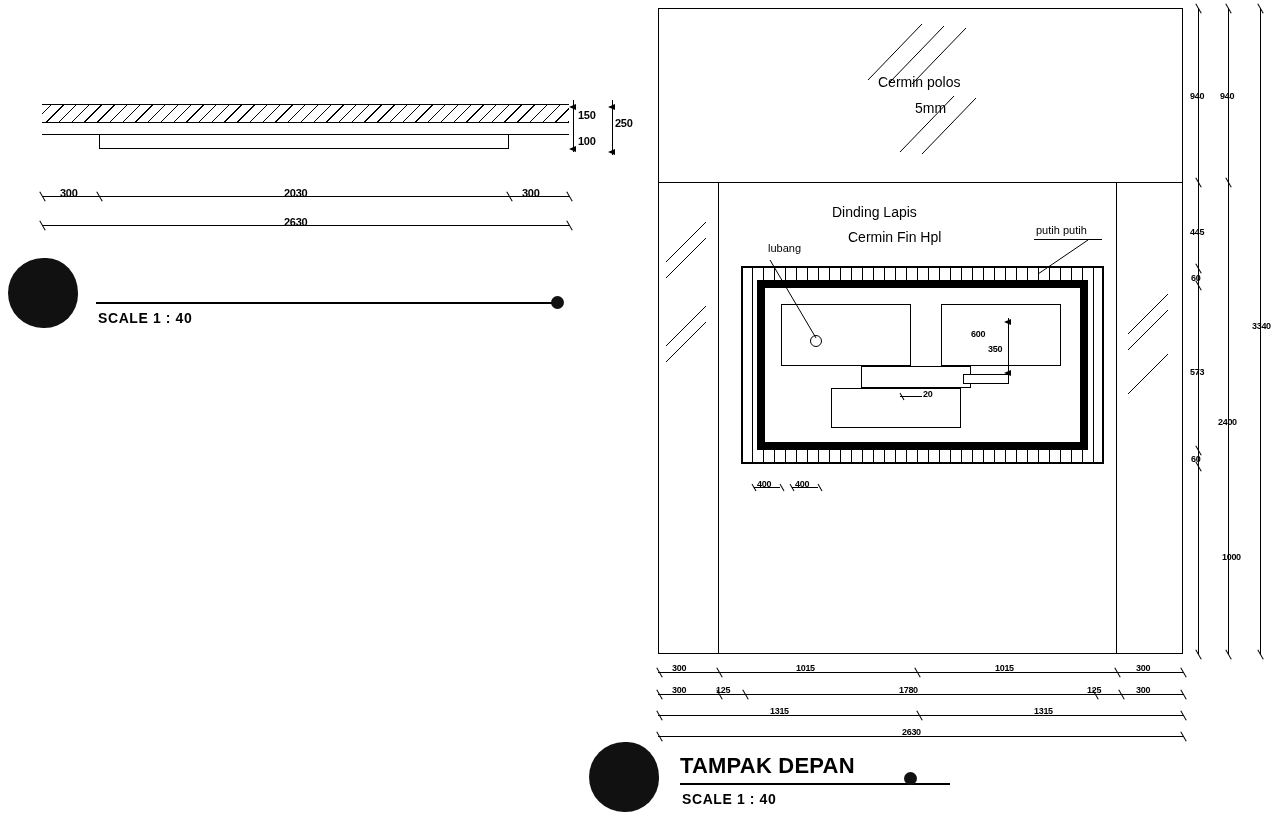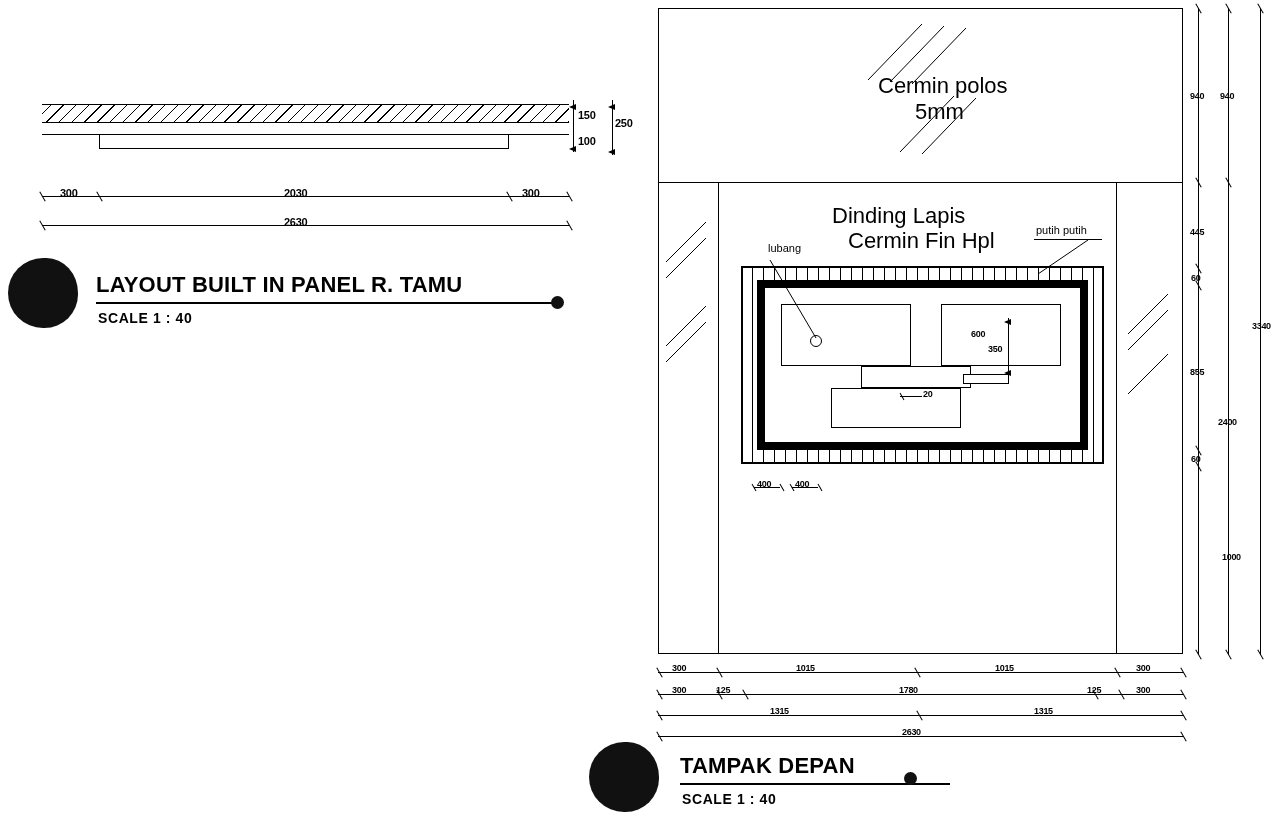--- a/index.html
+++ b/index.html
@@ -31,21 +31,21 @@
     font-size: 11px;
     font-weight: bold;
     letter-spacing: -0.3px;
   }
   .dim-sm {
     font-size: 9px;
     font-weight: bold;
     letter-spacing: -0.3px;
   }
   .note {
-    font-size: 22px;
+    font-size: 14px;
     font-weight: normal;
   }
   .note-sm {
     font-size: 11px;
   }
   .title {
     font-size: 22px;
     font-weight: bold;
     letter-spacing: 0.2px;
   }
@@ -158,21 +158,20 @@
     <div class="txt dim" style="left:60px;top:188px;">300</div>
     <div class="txt dim" style="left:284px;top:188px;">2030</div>
     <div class="txt dim" style="left:522px;top:188px;">300</div>
 
     <div class="hline" style="left:42px;top:225px;width:527px;"></div>
     <div class="tick" style="left:37px;top:225px;"></div>
     <div class="tick" style="left:564px;top:225px;"></div>
     <div class="txt dim" style="left:284px;top:217px;">2630</div>
 
     <div class="bubble" style="left:8px;top:258px;width:70px;height:70px;"></div>
-    <div class="txt title" style="left:96px;top:274px;">LAYOUT BUILT IN PANEL R. TAMU</div>
     <div class="hline" style="left:96px;top:302px;width:460px;border-top-width:2px;"></div>
     <div class="dot" style="left:551px;top:296px;width:13px;height:13px;"></div>
     <div class="txt subtitle" style="left:98px;top:311px;">SCALE 1 : 40</div>
   </div>
 
   <div class="abs" style="left:650px;top:0;width:636px;height:825px;">
 
     <div class="rect" style="left:8px;top:8px;width:525px;height:646px;"></div>
 
     <div class="hline" style="left:8px;top:182px;width:525px;"></div>
@@ -306,21 +305,21 @@
     <div class="tick" style="left:543px;top:8px;"></div>
     <div class="tick" style="left:543px;top:182px;"></div>
     <div class="tick" style="left:543px;top:268px;"></div>
     <div class="tick" style="left:543px;top:285px;"></div>
     <div class="tick" style="left:543px;top:450px;"></div>
     <div class="tick" style="left:543px;top:466px;"></div>
     <div class="tick" style="left:543px;top:654px;"></div>
     <div class="txt dim-sm" style="left:540px;top:92px;">940</div>
     <div class="txt dim-sm" style="left:540px;top:228px;">445</div>
     <div class="txt dim-sm" style="left:541px;top:274px;">60</div>
-    <div class="txt dim-sm" style="left:540px;top:368px;">855</div>
+    <div class="txt dim-sm" style="left:540px;top:368px;">573</div>
     <div class="txt dim-sm" style="left:541px;top:455px;">60</div>
     <div class="txt dim-sm" style="left:538px;top:553px;margin-left:34px;">1000</div>
 
     <div class="vline" style="left:578px;top:8px;height:646px;"></div>
     <div class="tick" style="left:573px;top:8px;"></div>
     <div class="tick" style="left:573px;top:182px;"></div>
     <div class="tick" style="left:573px;top:654px;"></div>
     <div class="txt dim-sm" style="left:570px;top:92px;">940</div>
     <div class="txt dim-sm" style="left:568px;top:418px;">2400</div>
 

